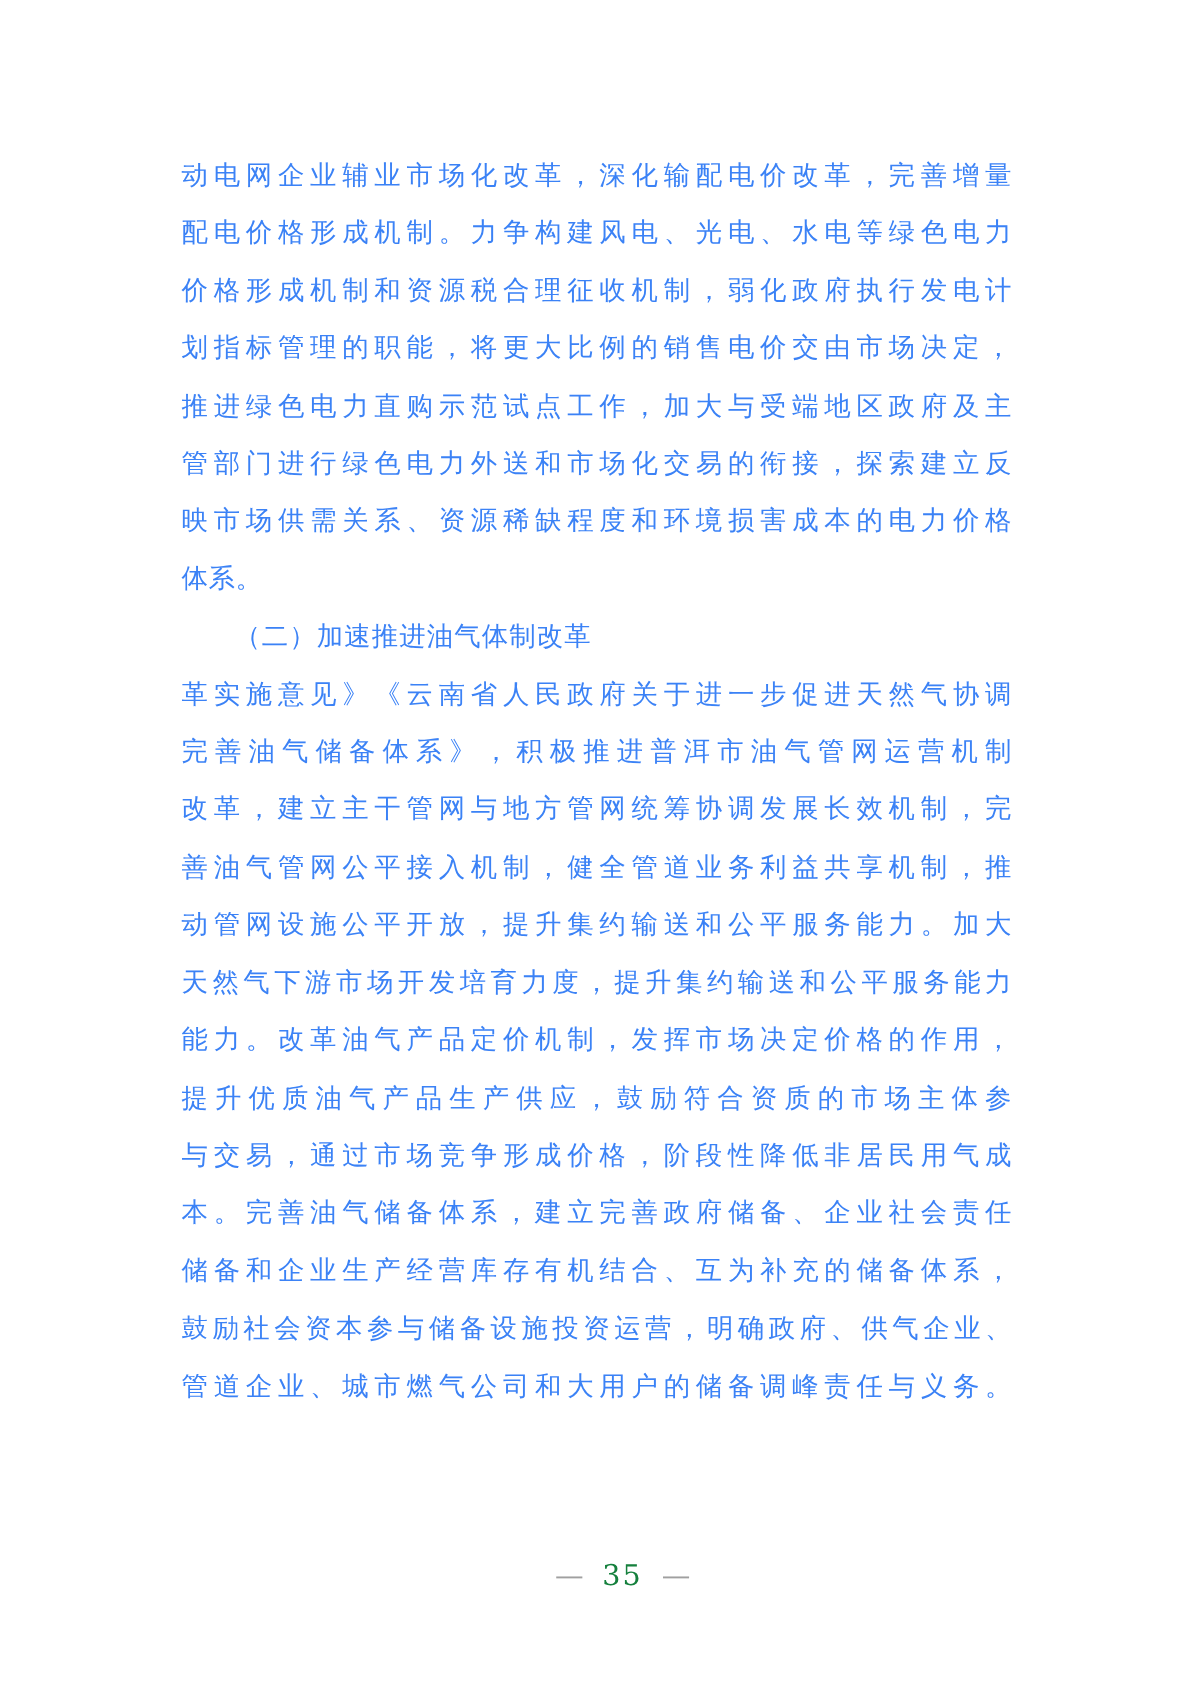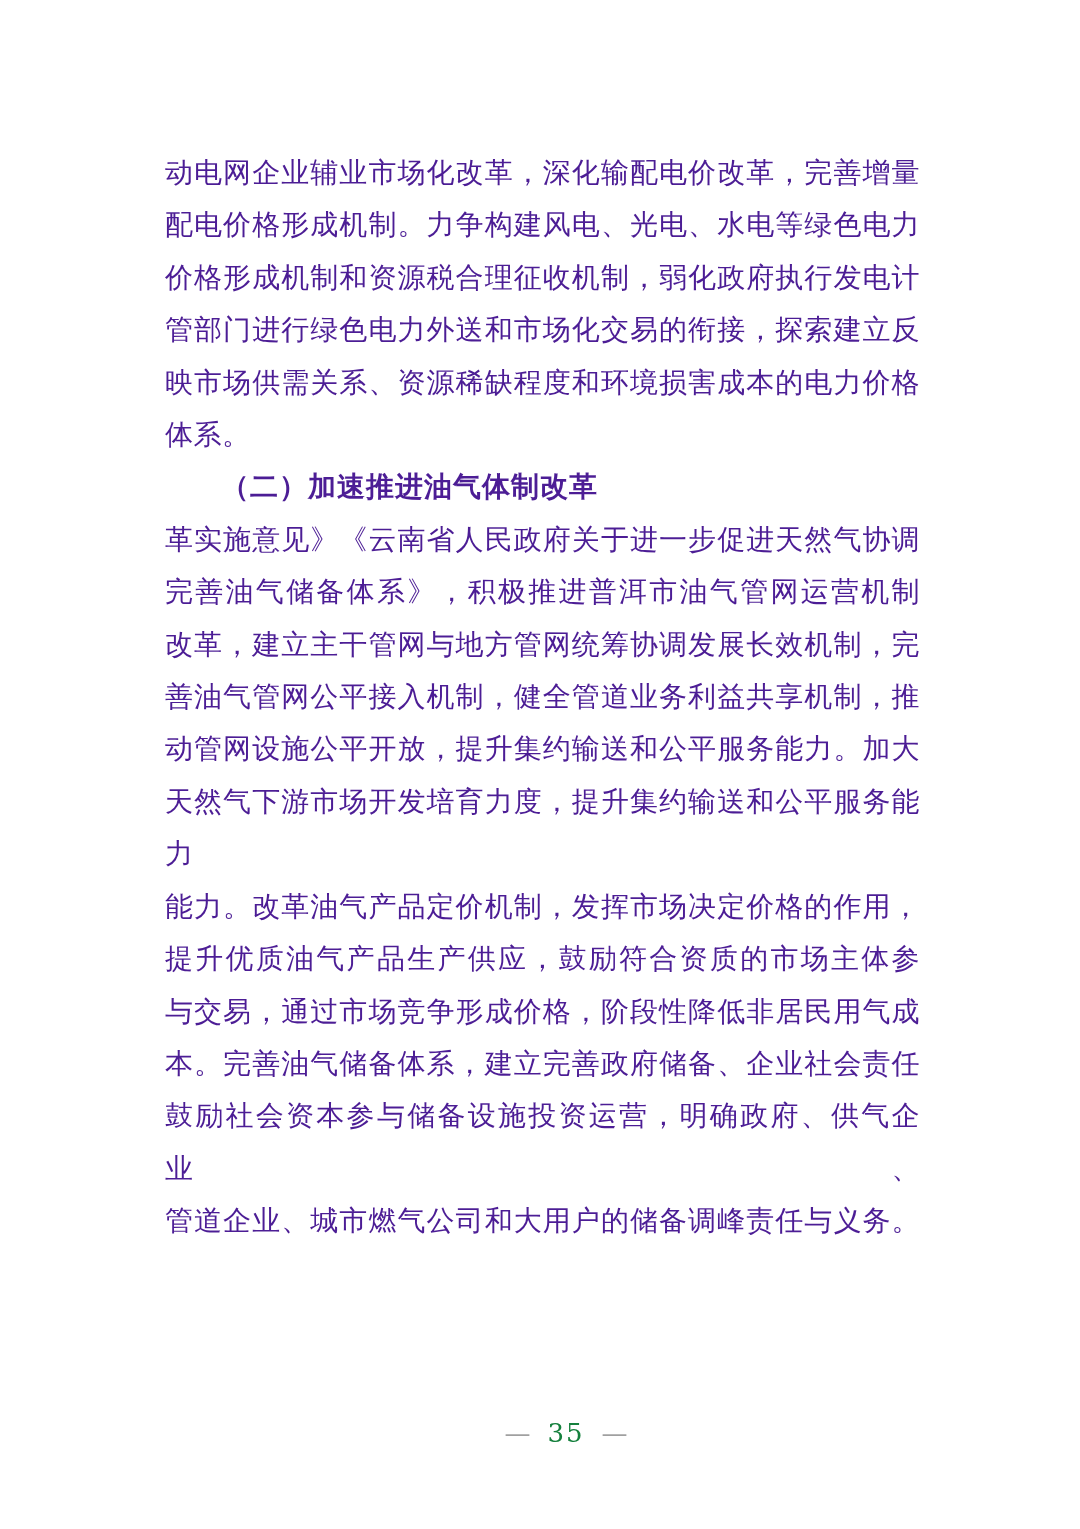--- a/index.html
+++ b/index.html
@@ -9,37 +9,37 @@
     font-family:"DejaVu Serif", serif;
     position:relative;
     overflow:hidden;
   }
   .page {
     position:absolute; inset:0;
     background:#ffffff;
   }
   .content {
     position:absolute;
-    left:165px; top:147px;
+    left:165px; top:133px;
     width:755px;
-    color:#4c1d95;
-    font-size:28px;
+    color:#3b82f6;
+    font-size:24px;
     line-height:52.4px;
     letter-spacing:0.5px;
   }
   .line { display:block; white-space:nowrap; }
   .just {
     white-space:normal;
     text-align:justify;
     text-align-last:justify;
     text-justify:inter-character;
   }
   .indent { text-indent:2em; }
   .heading {
-    font-weight:700;
+    font-weight:400;
     text-indent:2em;
     letter-spacing:1px;
   }
   .footer {
     position:absolute;
     top:1418px; left:0; width:1080px;
     display:flex;
     justify-content:center;
     align-items:center;
     gap:17px;
@@ -52,36 +52,39 @@
 </style>
 </head>
 <body>
 
 <div class="page">
 
   <div class="content">
     <div class="line just">动电网企业辅业市场化改革，深化输配电价改革，完善增量</div>
     <div class="line just">配电价格形成机制。力争构建风电、光电、水电等绿色电力</div>
     <div class="line just">价格形成机制和资源税合理征收机制，弱化政府执行发电计</div>
+    <div class="line just">划指标管理的职能，将更大比例的销售电价交由市场决定，</div>
+    <div class="line just">推进绿色电力直购示范试点工作，加大与受端地区政府及主</div>
     <div class="line just">管部门进行绿色电力外送和市场化交易的衔接，探索建立反</div>
     <div class="line just">映市场供需关系、资源稀缺程度和环境损害成本的电力价格</div>
     <div class="line">体系。</div>
 
     <div class="line heading">（二）加速推进油气体制改革</div>
 
     <div class="line just">革实施意见》《云南省人民政府关于进一步促进天然气协调</div>
     <div class="line just">完善油气储备体系》，积极推进普洱市油气管网运营机制</div>
     <div class="line just">改革，建立主干管网与地方管网统筹协调发展长效机制，完</div>
     <div class="line just">善油气管网公平接入机制，健全管道业务利益共享机制，推</div>
     <div class="line just">动管网设施公平开放，提升集约输送和公平服务能力。加大</div>
     <div class="line just">天然气下游市场开发培育力度，提升集约输送和公平服务能力</div>
     <div class="line just">能力。改革油气产品定价机制，发挥市场决定价格的作用，</div>
     <div class="line just">提升优质油气产品生产供应，鼓励符合资质的市场主体参</div>
     <div class="line just">与交易，通过市场竞争形成价格，阶段性降低非居民用气成</div>
     <div class="line just">本。完善油气储备体系，建立完善政府储备、企业社会责任</div>
+    <div class="line just">储备和企业生产经营库存有机结合、互为补充的储备体系，</div>
     <div class="line just">鼓励社会资本参与储备设施投资运营，明确政府、供气企业、</div>
     <div class="line just">管道企业、城市燃气公司和大用户的储备调峰责任与义务。</div>
   </div>
 
   <div class="footer">
     <span class="dash">—</span>
     <span class="num">35</span>
     <span class="dash">—</span>
   </div>
 

